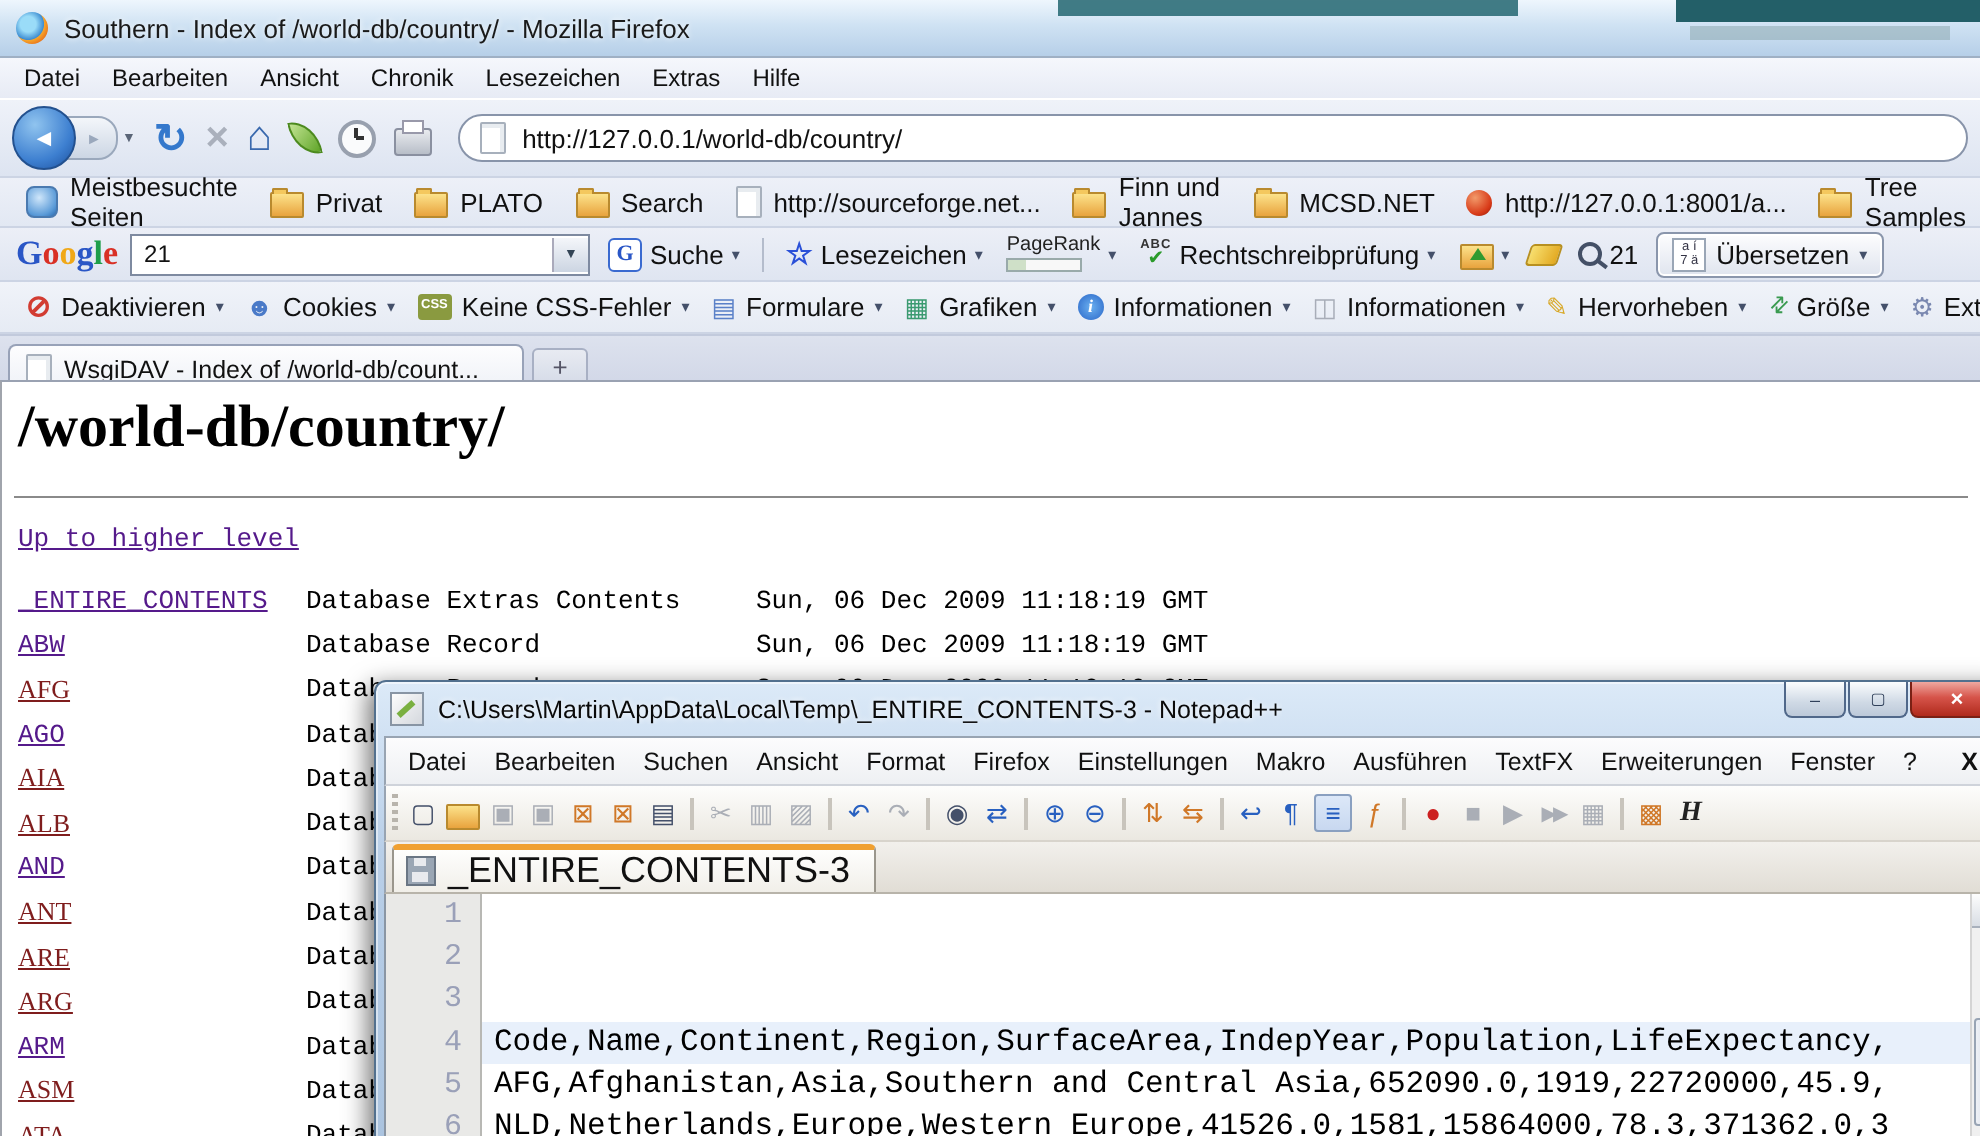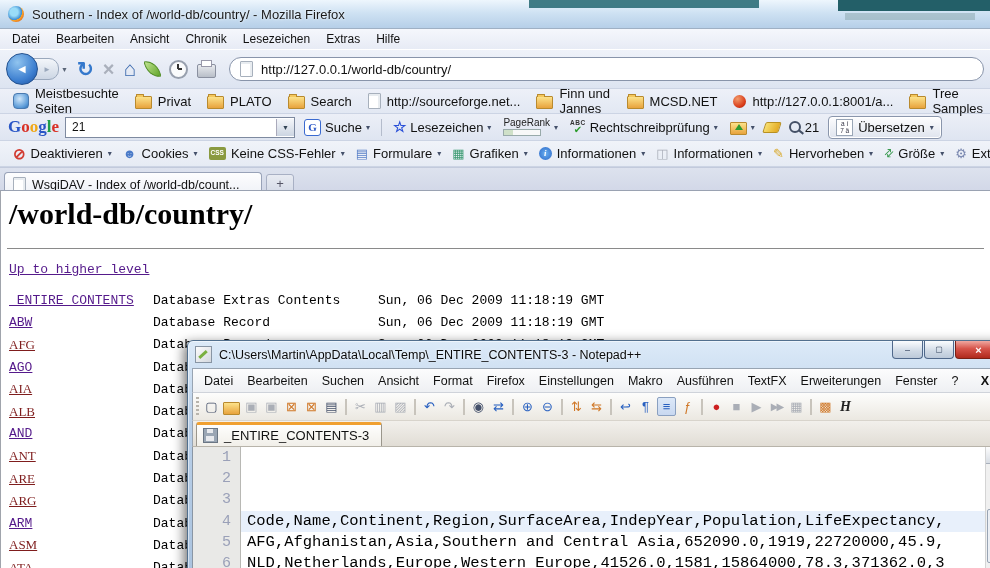--- a/index.html
+++ b/index.html
@@ -155,21 +155,21 @@
   .ti.blue{color:#2860c0;} .ti.gray{color:#aaaeb6;} .ti.orange{color:#d07828;}
   .ti.red{color:#cc2020;} .ti.dark{color:#44506a;}
   .ti.press{border:1px solid #8aa0c0;background:linear-gradient(#dce8f8,#c8d8f0);border-radius:2px;}
   .ti.hh{font:italic bold 14px "Liberation Serif",serif;color:#222;}
   .ti.sep{width:2px;height:16px;background:#c8c4bc;margin:0 2px;}
   .ti.fldr{background:linear-gradient(#fce28a,#e8a33d);border:1px solid #b98a2e;width:15px;height:11px;
     border-radius:1px;margin-top:3px;}
   .ti.mm{font-size:10px;letter-spacing:-2px;}
   .npp-tabs{height:25px;background:linear-gradient(#f2f0ec,#e1ddd5);display:flex;align-items:flex-end;
     padding:0 0 0 3px;border-left:1px solid #98a4b2;border-right:1px solid #98a4b2;border-bottom:1px solid #b8b4aa;}
-  .ntab{height:21px;display:flex;align-items:center;gap:6px;padding:0 12px 0 6px;font-size:13px;
+  .ntab{height:21px;display:flex;align-items:center;gap:6px;padding:0 12px 0 6px;font-size:18px;
     background:linear-gradient(#fefefd,#f1efe9);border:1px solid #9a968c;border-bottom:none;
     border-top:3px solid #f0a030;border-radius:3px 3px 0 0;}
   .flop{width:13px;height:13px;background:#9aa6b4;border:1px solid #6a7684;position:relative;flex:none;}
   .flop::before{content:"";position:absolute;left:3px;top:0;width:6px;height:4px;background:#e8eaee;}
   .flop::after{content:"";position:absolute;left:2px;bottom:1px;width:8px;height:5px;background:#e8eaee;}
   .npp-edit{flex:1;display:flex;background:#fff;border:1px solid #8a96a4;border-top:none;overflow:hidden;}
   .gutter{width:48px;background:#e9e9e7;border-right:1px solid #b8b8b4;color:#9aa0b8;
     font:15px/21.2px "Liberation Mono",monospace;text-align:right;padding-right:9px;box-sizing:border-box;flex:none;}
   .gnum{height:21.2px;}
   .edlines{flex:1;font:15.5px/21.2px "Liberation Mono",monospace;color:#000;white-space:pre;overflow:hidden;}

